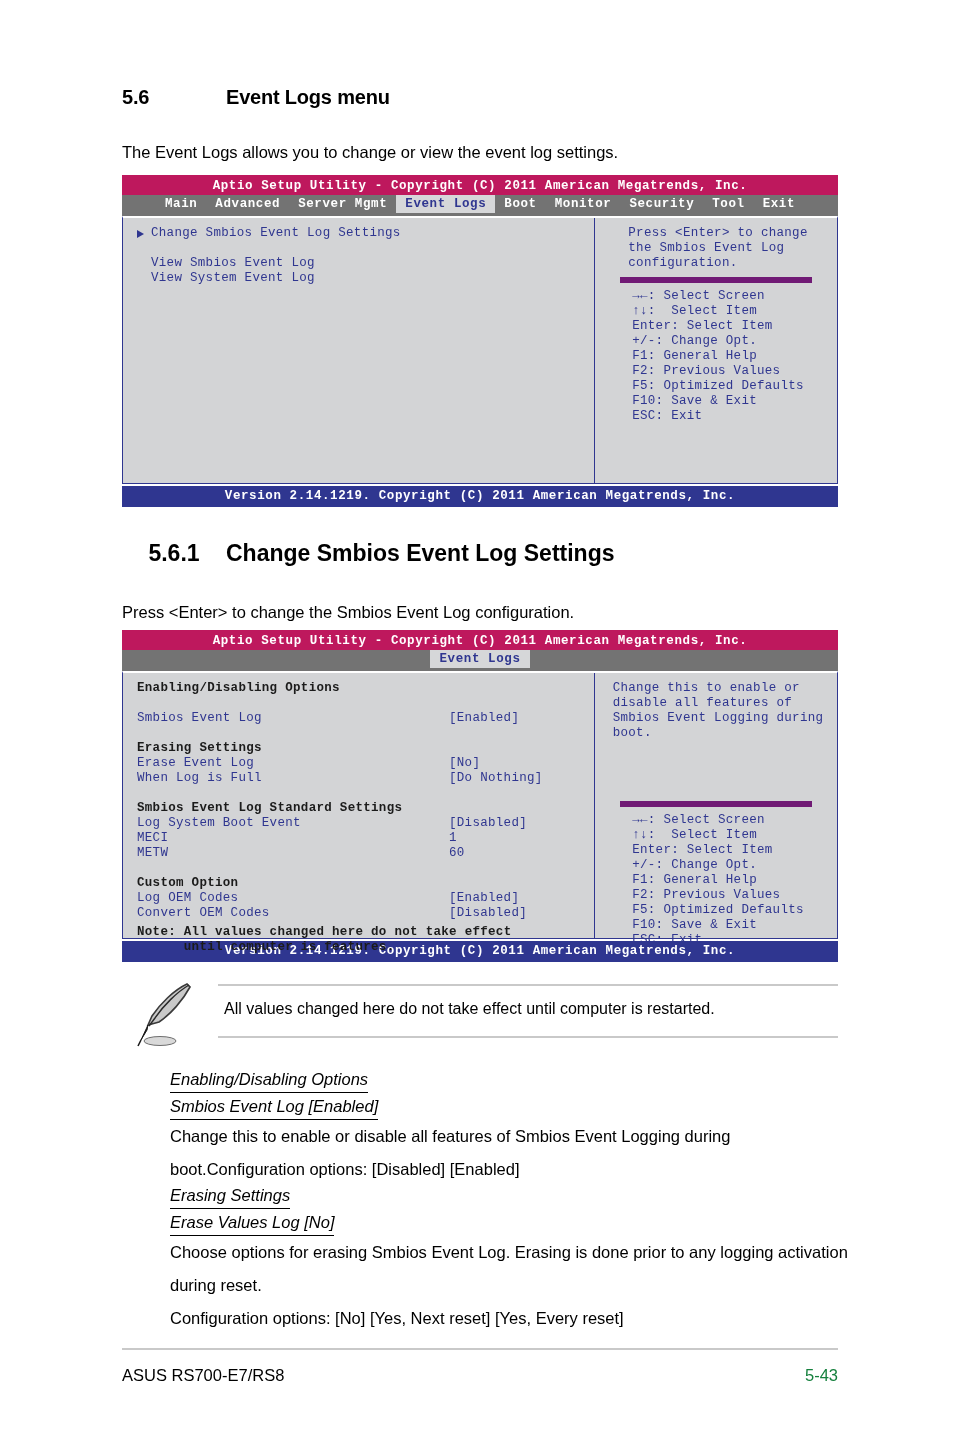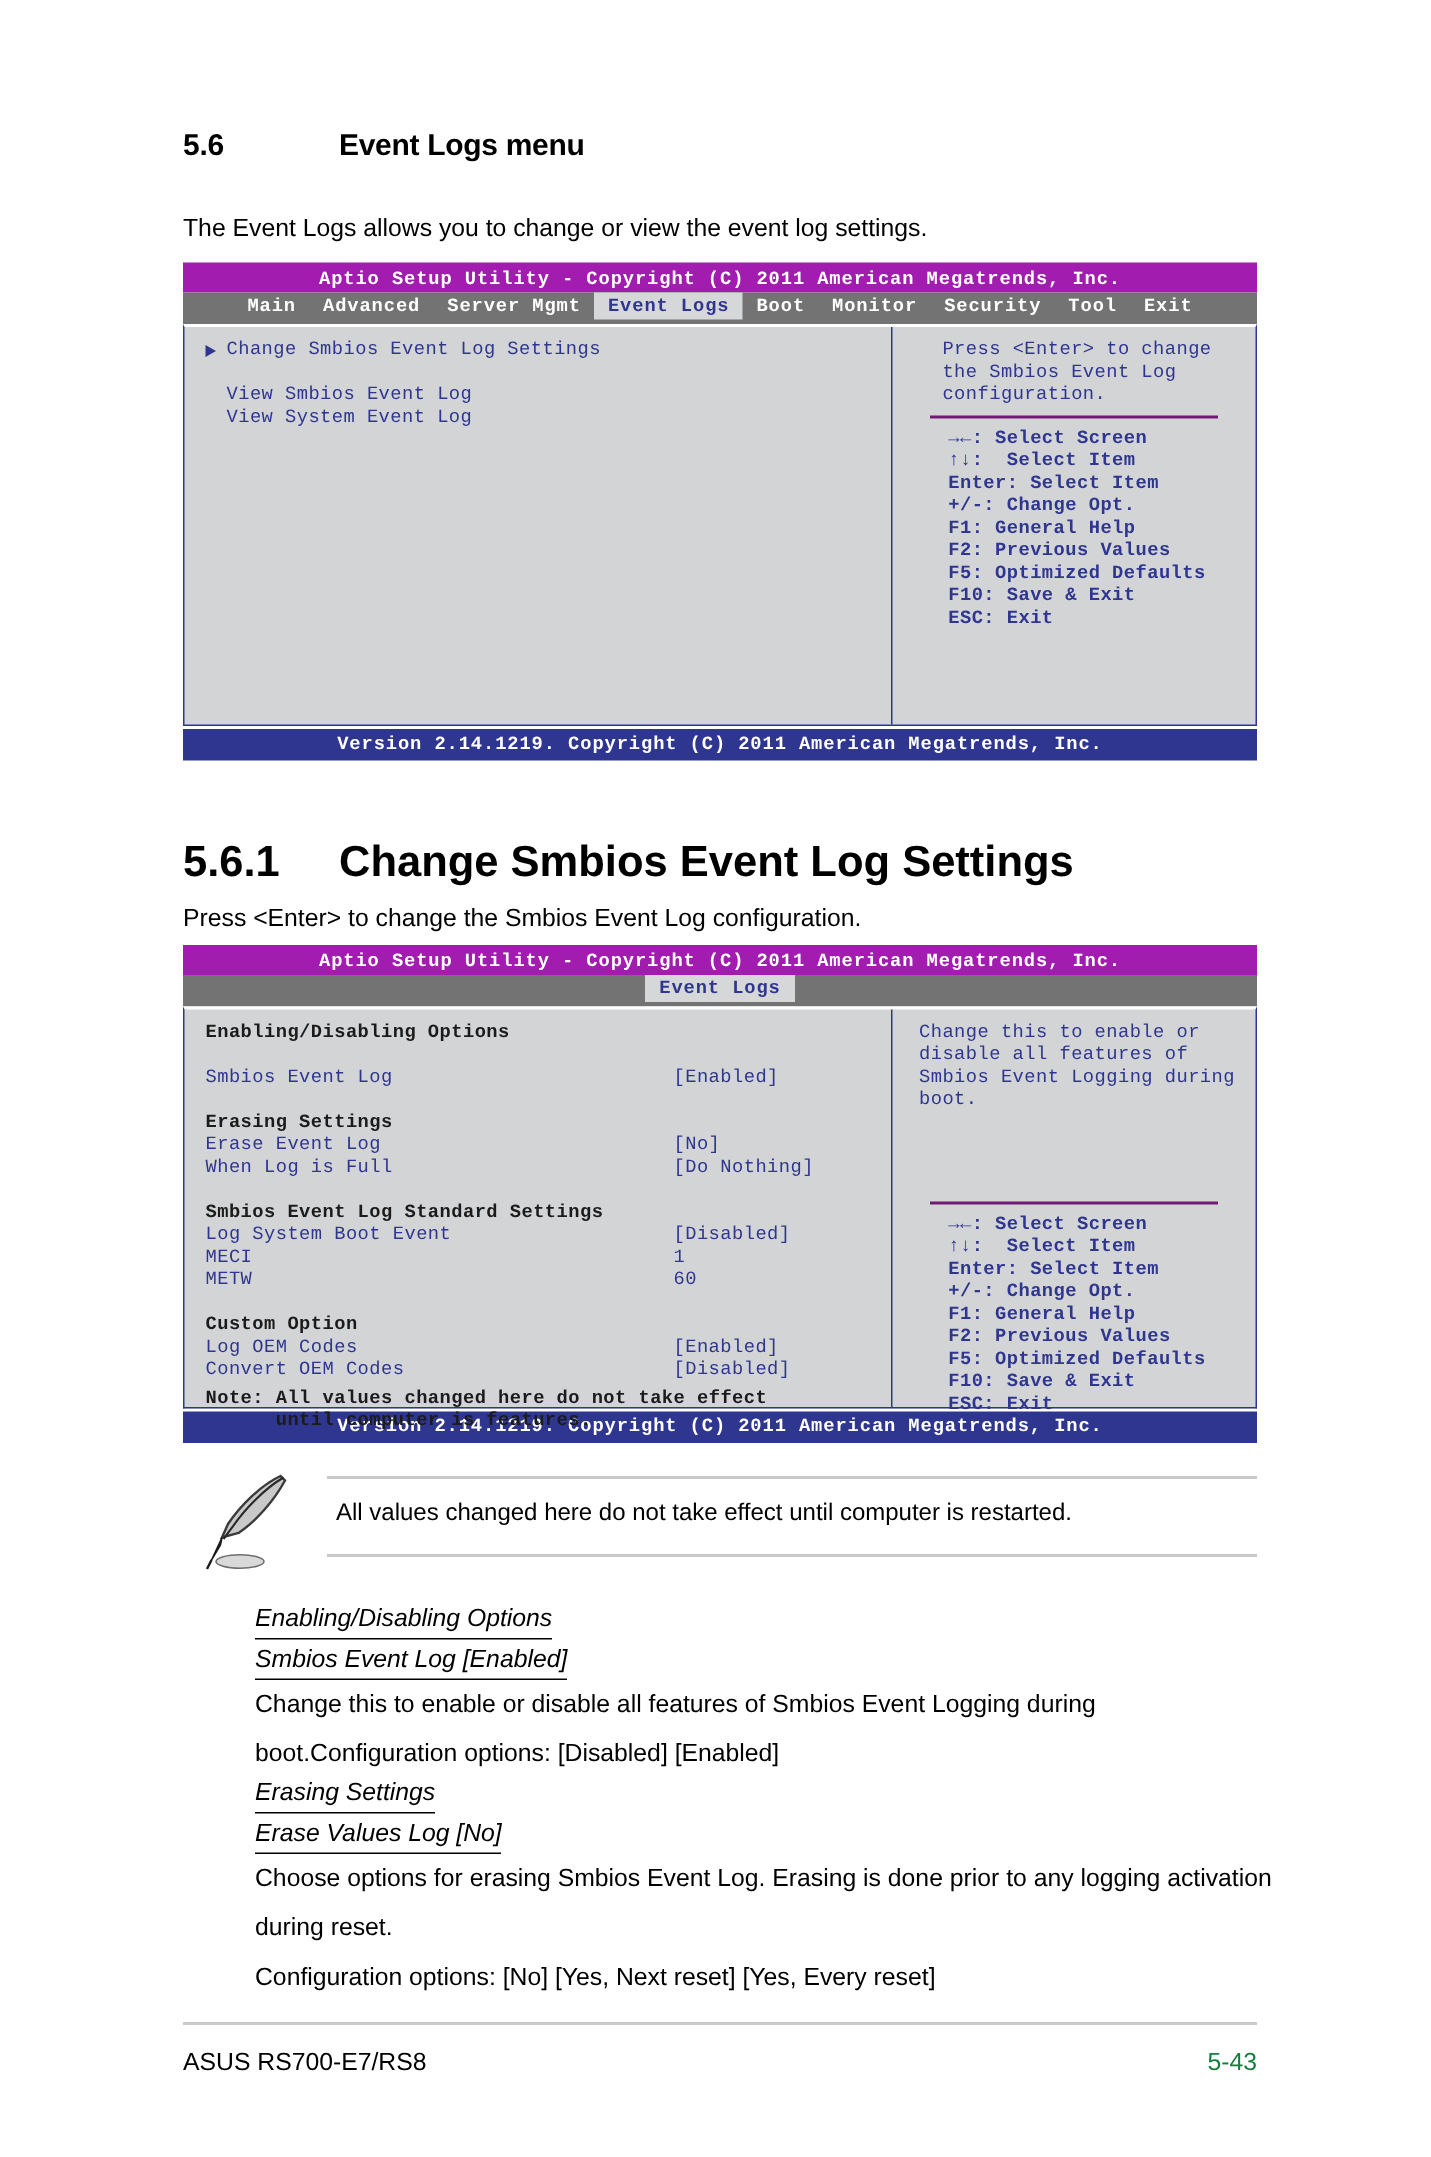--- a/index.html
+++ b/index.html
@@ -30,21 +30,21 @@
     font-weight: bold;
     color: #000;
     white-space: nowrap;
   }
   .sec-heading .num { display: inline-block; }
   .sec-heading .ttl { display: inline-block; }
 
   #h-56 { top: 86px; font-size: 20px; letter-spacing: -0.2px; }
   #h-56 .num { width: 104px; }
 
-  #h-561 { top: 559px; font-size: 29px; }
+  #h-561 { top: 540px; font-size: 23px; text-align: center; }
   #h-561 .num { width: 104px; }
 
   .body-line {
     position: absolute;
     left: 122px;
     font-size: 16.5px;
     color: #000;
     white-space: nowrap;
   }
   #intro-56 { top: 143px; }
@@ -52,21 +52,21 @@
 
   
   .bios {
     position: absolute;
     left: 122px;
     width: 716px;
     background: #ffffff;
     font-family: "Liberation Mono", monospace;
   }
   .bios-titlebar {
-    background: #a21caf;
+    background: #be185d;
     color: #ffffff;
     font-size: 12.5px;
     font-weight: bold;
     text-align: center;
     letter-spacing: 0.6px;
     padding: 4px 0 1px 0;
     line-height: 15px;
   }
   .bios-tabs {
     background: #737373;
@@ -110,25 +110,24 @@
     display: flex;
     flex-direction: column;
     padding: 0;
     align-items: center;
   }
   .help-top {
     padding: 8px 8px 6px 12px;
     box-sizing: border-box;
   }
   .help-nav {
-    border-top: 2px solid #701a75;
+    border-top: 6px solid #701a75;
     padding: 6px 8px 8px 12px;
     box-sizing: border-box;
     flex: 1 1 auto;
-    font-weight: bold;
   }
 
   .bios-text {
     font-family: "Liberation Mono", monospace;
     font-size: 12.5px;
     line-height: 15px;
     color: #2f3690;
     letter-spacing: 0.3px;
     white-space: pre;
   }

